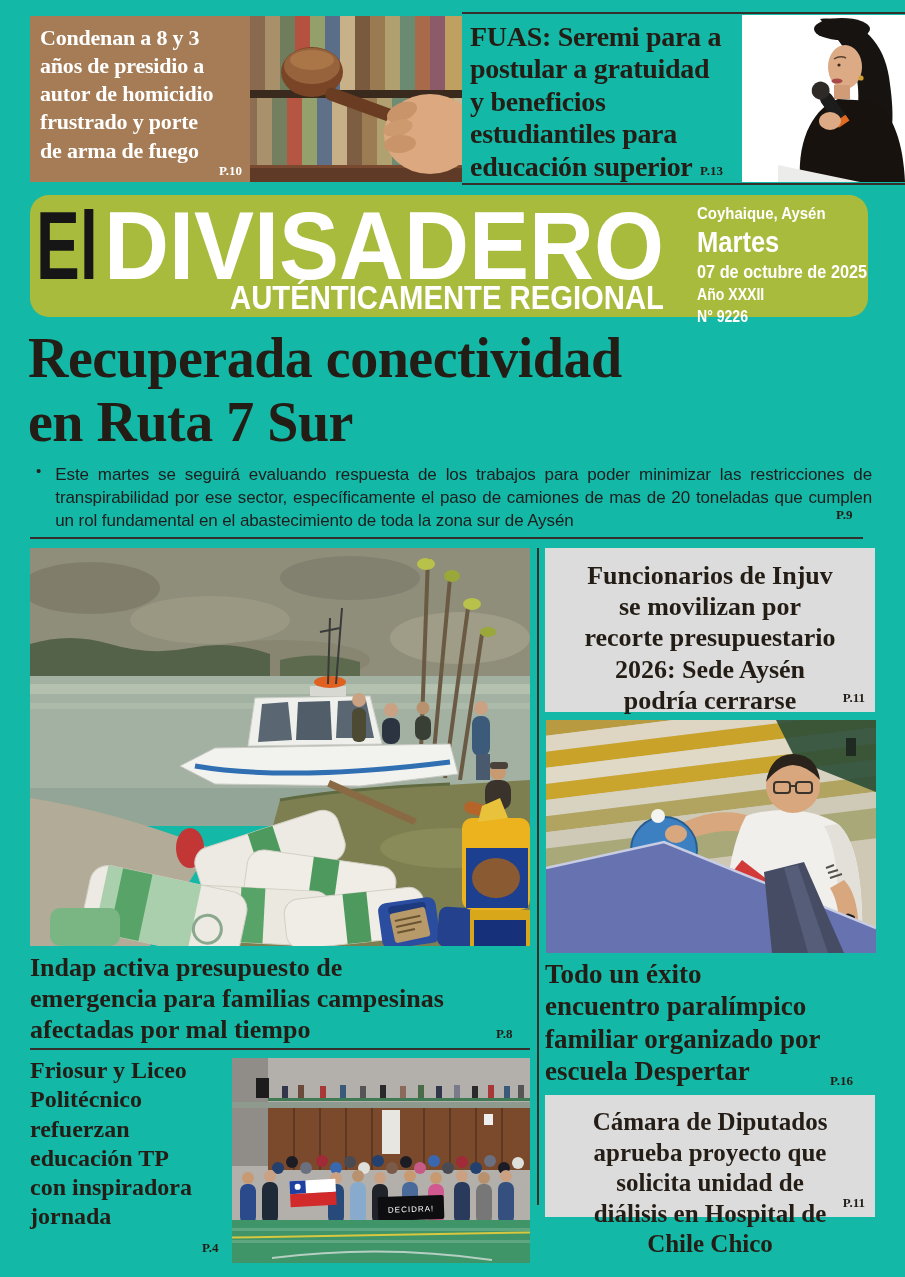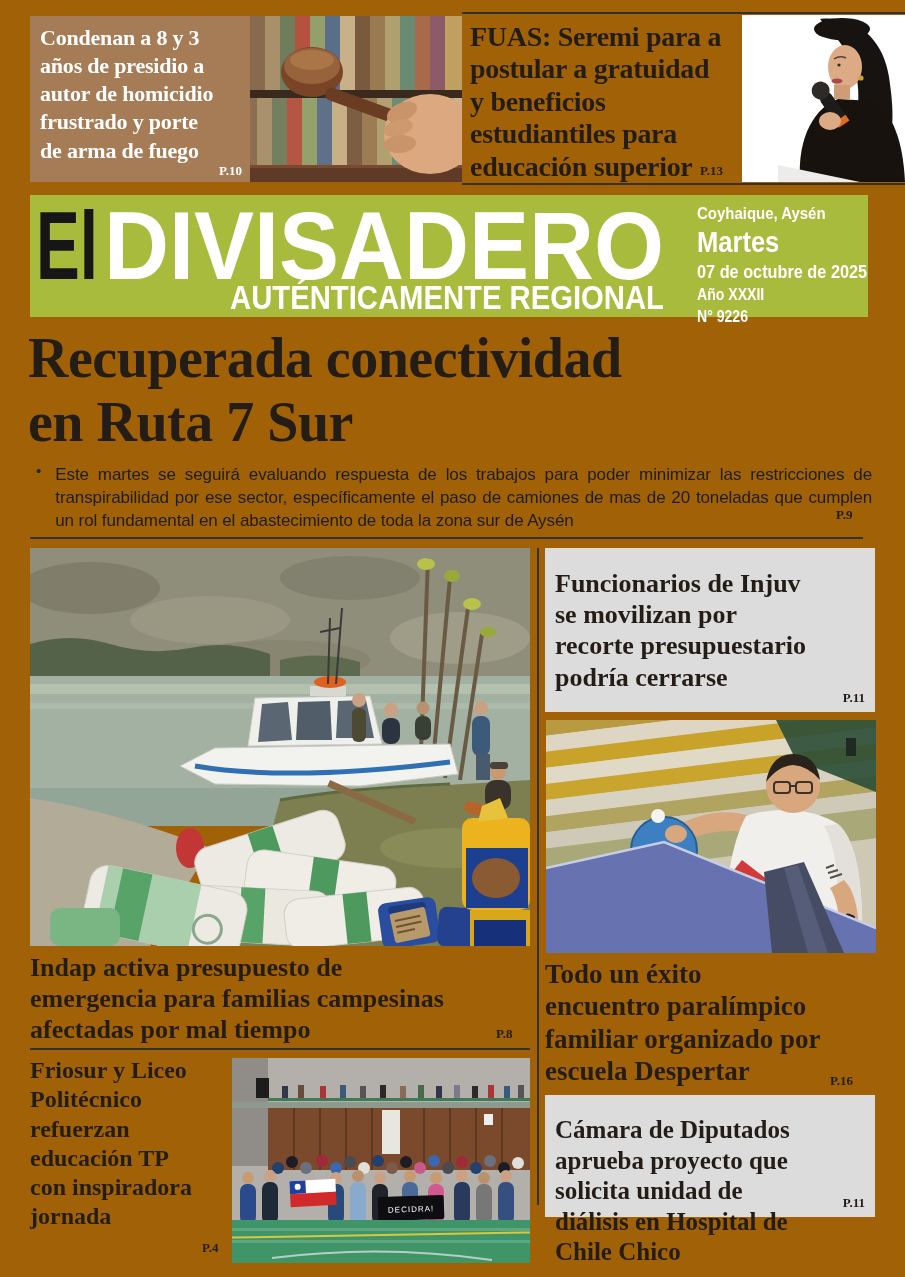--- a/index.html
+++ b/index.html
@@ -1,34 +1,34 @@
 <!DOCTYPE html>
 <html><head>
 <meta charset="utf-8">
 <style>
   html,body{margin:0;padding:0;background:#fff;}
-  .page{position:relative;width:905px;height:1277px;background:#a16207;overflow:hidden;
+  .page{position:relative;width:905px;height:1277px;background:#14b8a6;overflow:hidden;
         font-family:"Liberation Sans",sans-serif;}
   .blk{position:absolute;}
   .hl .ln{font-family:"Liberation Serif",serif;font-weight:700;white-space:nowrap;color:#241d16;}
   .pref{position:absolute;font-family:"Liberation Serif",serif;font-weight:700;font-size:13px;color:#241d16;}
   
   .crime-box{left:30px;top:16px;width:220px;height:166px;background:#a57c55;padding:8px 0 0 10px;box-sizing:border-box;}
   .crime-box .ln{color:#fff;font-size:22px;line-height:1.28;letter-spacing:-0.2px;}
   .crime-pref{right:8px;bottom:3px;color:#fff;position:absolute;margin-top:13px;}
   .gavel{left:250px;top:16px;}
   .rule{background:#35302b;}
   .line-a{left:462px;top:12px;width:443px;height:2px;}
   .line-b{left:462px;top:183px;width:443px;height:2px;}
   .fuas{left:470px;top:21px;width:335px;}
   .fuas .ln{font-size:28px;line-height:1.16;letter-spacing:-0.3px;}
   .fuas-pref{left:700px;top:163px;}
   .seremi{left:742px;top:15px;}
   
-  .masthead{left:30px;top:195px;width:838px;height:122px;background:#a9bb3c;}
+  .masthead{left:30px;top:195px;width:838px;height:122px;background:#a9bb3c;border-radius:19px;}
   .logo{position:absolute;left:0;top:0;}
   .logo text{font-family:"Liberation Sans",sans-serif;font-weight:700;}
   .logo-el{fill:#161616;}
   .logo-main{fill:#ffffff;}
   .logo-tag{fill:#ffffff;}
   .mast-date{position:absolute;left:667px;top:9px;width:195px;color:#fff;font-weight:700;
              transform:scaleX(.88);transform-origin:left top;line-height:1.12;}
   .md-loc{font-size:17px;margin-bottom:3px;}
   .md-day{font-size:29px;margin-bottom:3px;}
   .md-date{font-size:18.5px;margin-bottom:4px;}
@@ -47,21 +47,21 @@
   .river{left:30px;top:548px;}
   .indap-hl{left:30px;top:952px;width:505px;}
   .indap-hl .ln{font-size:26px;line-height:1.2;}
   .indap-pref{left:496px;top:1026px;}
   .rule-left{left:30px;top:1048px;width:500px;height:2px;}
   .friosur-hl{left:30px;top:1056px;width:200px;}
   .friosur-hl .ln{font-size:24px;line-height:1.22;}
   .friosur-pref{left:202px;top:1240px;}
   .gym{left:232px;top:1058px;}
   
-  .graybox{background:#dcdcdc;padding:20px 10px;box-sizing:border-box;}
+  .graybox{background:#dcdcdc;padding:12px 10px;box-sizing:border-box;text-align:center;}
   .injuv{left:545px;top:548px;width:330px;height:164px;}
   .injuv .ln{font-size:26px;line-height:1.2;}
   .tt{left:546px;top:720px;}
   .despertar-hl{left:545px;top:958px;width:335px;}
   .despertar-hl .ln{font-size:27px;line-height:1.2;}
   .despertar-pref{left:830px;top:1073px;}
   .dialisis{left:545px;top:1095px;width:330px;height:122px;}
   .dialisis .ln{font-size:25px;line-height:1.22;}
   .box-pref{position:absolute;right:10px;bottom:6px;}
 </style>
@@ -359,20 +359,21 @@
     <rect y="170" width="298" height="3" fill="#bfe0cc" opacity=".25"></rect>
     <rect y="182" width="298" height="3" fill="#bfe0cc" opacity=".25"></rect>
     <rect y="176" width="298" height="2" fill="#d8c840" transform="rotate(-1 149 177)"></rect>
     <path d="M40,200 Q150,186 260,202" stroke="#e8e8e8" stroke-width="2" fill="none" opacity=".7"></path>
   </svg>
 
   <section class="blk graybox injuv hl">
     <div class="ln">Funcionarios de Injuv</div>
     <div class="ln">se movilizan por</div>
     <div class="ln">recorte presupuestario</div>
+    <div class="ln">2026: Sede Aysén</div>
     <div class="ln">podría cerrarse</div>
     <div class="pref box-pref">P.11</div>
   </section>
 
   <svg class="blk tt" width="330" height="233" viewBox="0 0 330 233" role="img">
     <rect width="330" height="233" fill="#cfc8b4"></rect>
     <g transform="rotate(-7 165 80)">
       <rect x="-30" y="-20" width="400" height="16" fill="#b89a40"></rect>
       <rect x="-30" y="-4" width="400" height="16" fill="#ded6c2"></rect>
       <rect x="-30" y="12" width="400" height="16" fill="#c9a22a"></rect>

